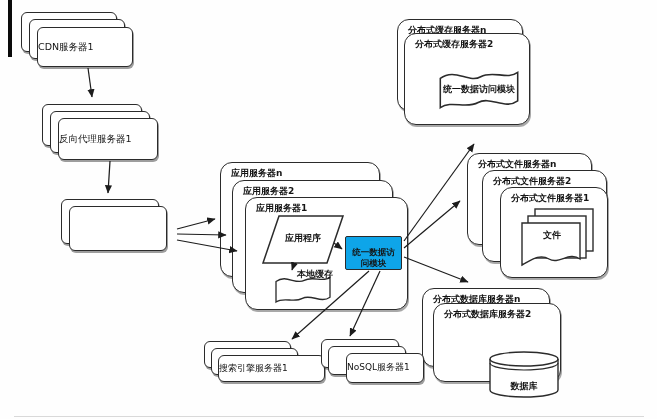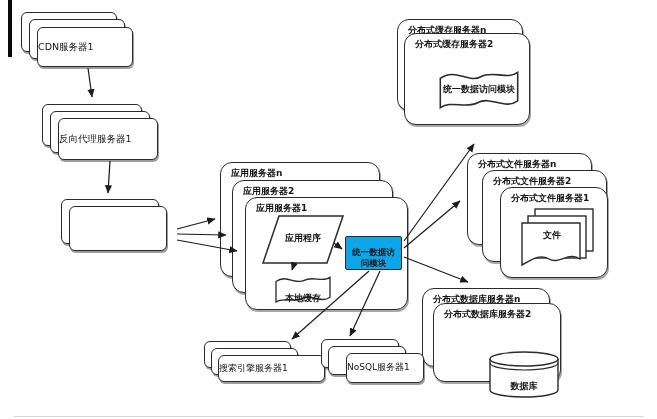--- a/index.html
+++ b/index.html
@@ -84,21 +84,21 @@
   </svg>
   <div class="shape-lbl" style="left:262px;top:233px;width:82px;">应用程序</div>
 
   <div class="module" style="left:345px;top:236px;width:57px;height:34px;">
     <span class="lbl">统一数据访问模块</span>
   </div>
 
   <svg class="shape" style="left:273px;top:272px;" width="60" height="36" viewBox="0 0 100 60">
     <path d="M5,16 C22,3 38,22 52,14 C66,6 83,18 95,9 L95,42 C80,53 63,36 49,44 C35,52 18,41 5,50 Z" fill="#ffffff" stroke="#2b2b2b" stroke-width="2.2"></path>
   </svg>
-  <div class="shape-lbl" style="left:273px;top:293px;width:60px;">本地缓存</div>
+  <div class="shape-lbl" style="left:273px;top:269px;width:60px;text-align:right;">本地缓存</div>
 
   <div class="bigbox" style="left:397px;top:19px;width:126px;height:92px;">
     <span class="corner-lbl">分布式缓存服务器n</span>
   </div>
   <div class="bigbox" style="left:404px;top:33px;width:126px;height:92px;">
     <span class="corner-lbl">分布式缓存服务器2</span>
   </div>
   <svg class="shape" style="left:436px;top:64px;" width="86" height="53" viewBox="0 0 100 60">
     <path d="M5,16 C22,3 38,22 52,14 C66,6 83,18 95,9 L95,42 C80,53 63,36 49,44 C35,52 18,41 5,50 Z" fill="#ffffff" stroke="#2b2b2b" stroke-width="1.8"></path>
   </svg>

